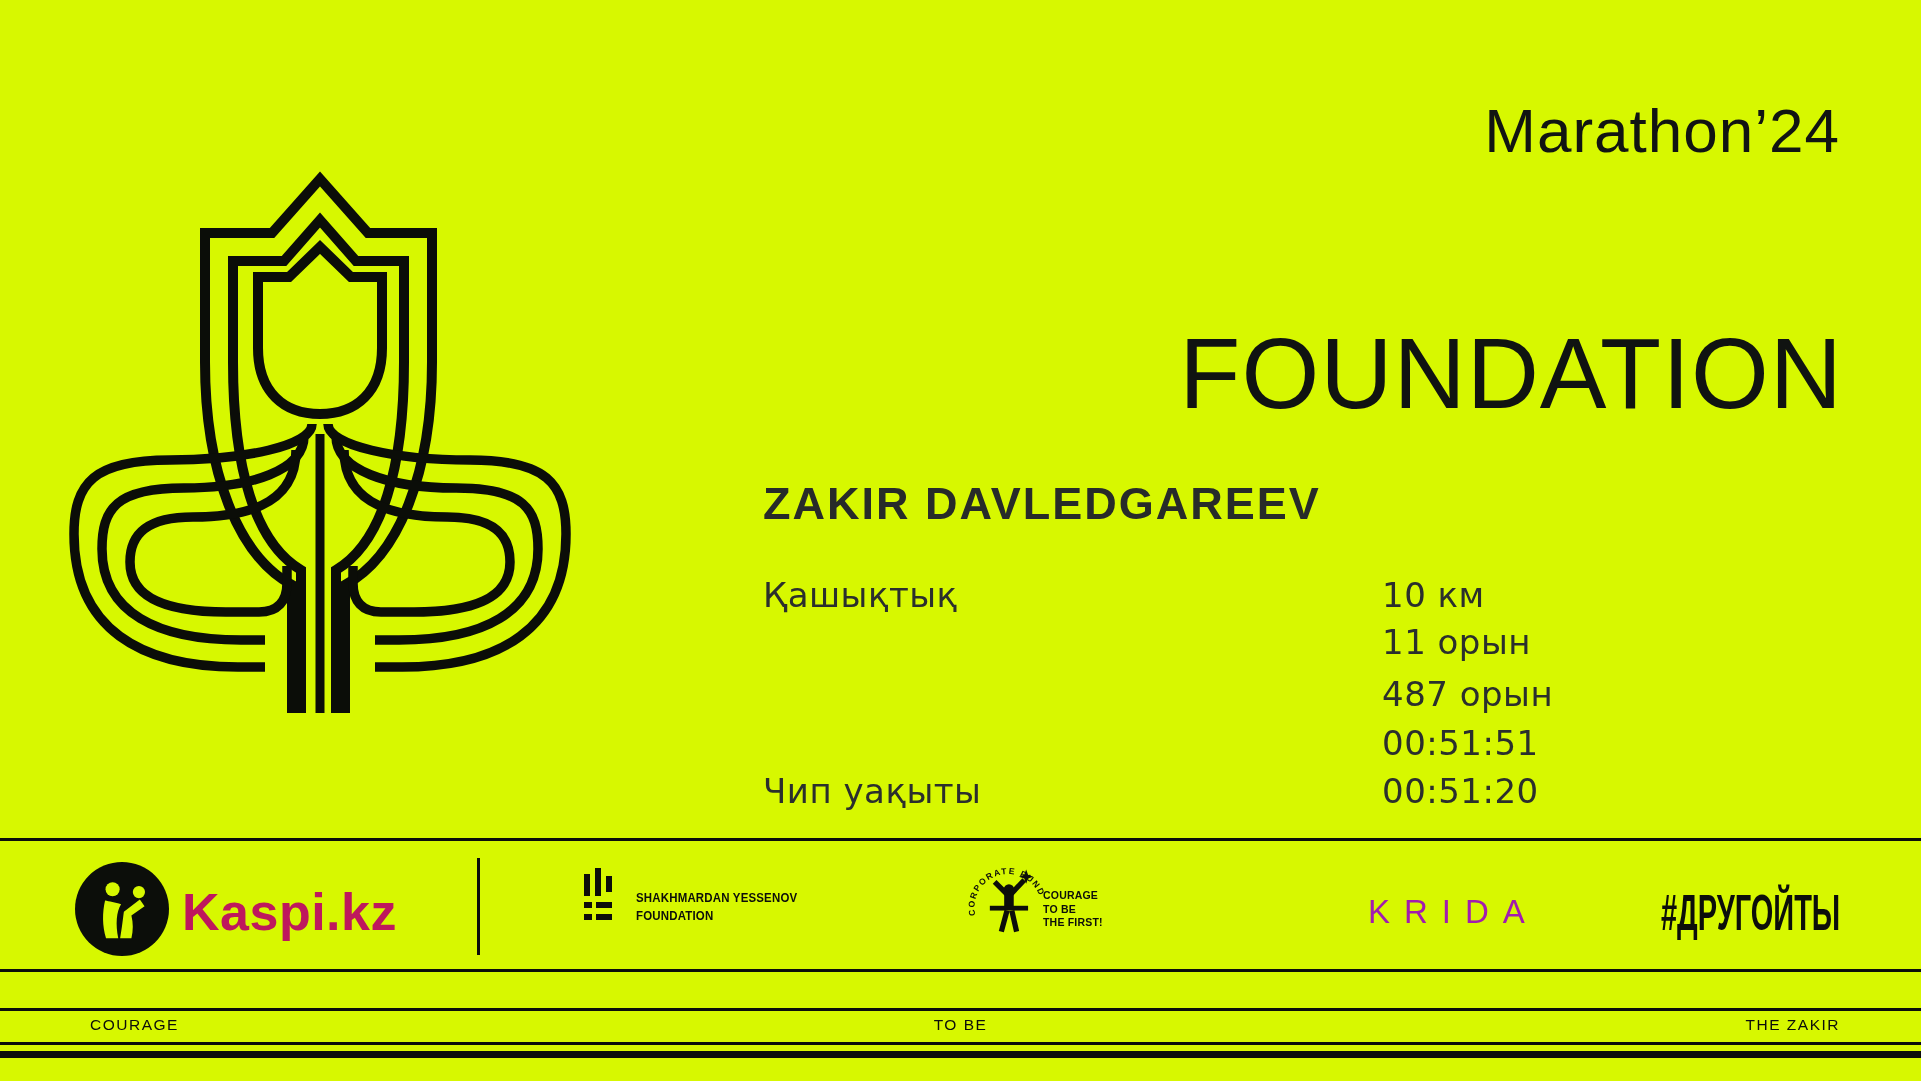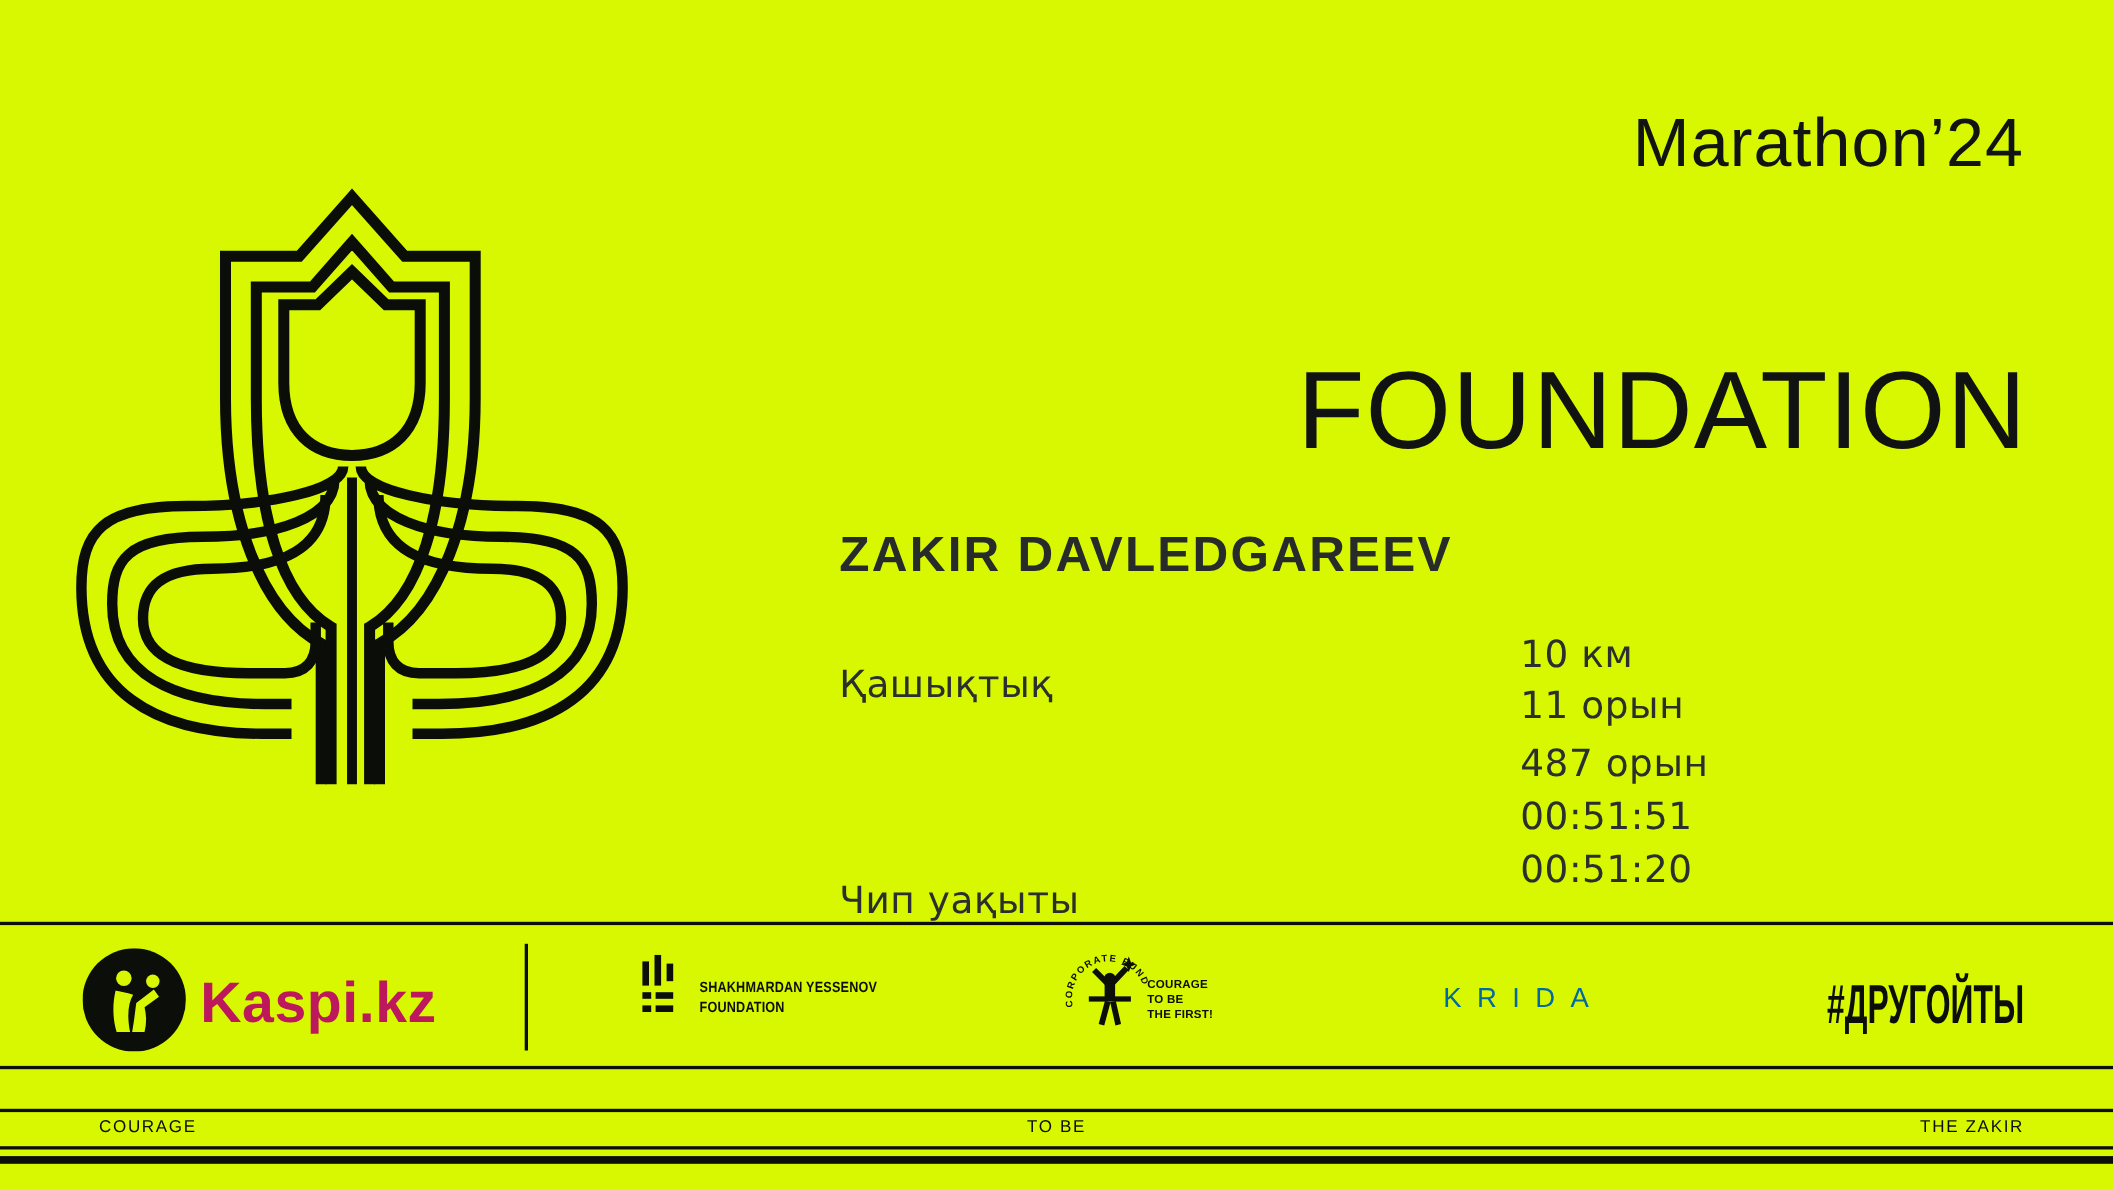--- a/index.html
+++ b/index.html
@@ -19,30 +19,30 @@
     font-size:100px;line-height:110px;font-weight:500;letter-spacing:1px;color:#101311;
   }
   .participant{
     left:763px;top:478px;font-size:45px;font-weight:700;letter-spacing:2px;color:#272B29;
   }
   
   .rows{left:763px;top:0;width:900px;height:0;}
   .row{position:absolute;left:0;width:900px;height:44px;color:#2B2F2D;
        font-size:36px;letter-spacing:.5px;font-family:"DejaVu Sans","Liberation Sans",sans-serif;font-size:34px;}
   .row .val{position:absolute;left:619px;top:0;}
-  .row .lab{position:absolute;left:0;top:0;margin-top:28px;}
+  .row .lab{position:absolute;left:0;top:0;}
   
   .hline{left:0;width:1921px;background:#0C0E0A;}
   .vdiv{left:477px;top:858px;width:3px;height:97px;background:#0C0E0A;}
   .kaspi-word{left:182px;top:882px;font-size:52px;font-weight:700;letter-spacing:.5px;color:#be185d;text-align:center;}
   .yessenov-text{left:636px;top:889px;font-size:13.5px;font-weight:700;line-height:18px;
      letter-spacing:.2px;color:#0C0E0A;transform:scaleX(.85);transform-origin:left center;}
   .fund-text{left:1043px;top:889px;font-size:10.5px;font-weight:600;line-height:13.5px;
      letter-spacing:.2px;color:#0C0E0A;}
-  .krida{left:1312px;top:893px;font-size:25px;font-weight:400;letter-spacing:14px;color:#0369a1;}
+  .krida{left:1368px;top:893px;font-size:33px;font-weight:400;letter-spacing:14px;color:#a21caf;}
   .hashtag{right:81px;top:884px;font-size:50px;font-weight:700;color:#0C0E0A;
      transform:scaleX(.58);transform-origin:right center;white-space:nowrap;}
   
   .strip-text{top:1016px;font-size:15.5px;font-weight:500;letter-spacing:1.5px;color:#0C0E0A;}
   .strip-left{left:90px;}
   .strip-center{left:50%;transform:translateX(-50%);}
   .strip-right{right:81px;}
 </style>
 </head>
 <body>

